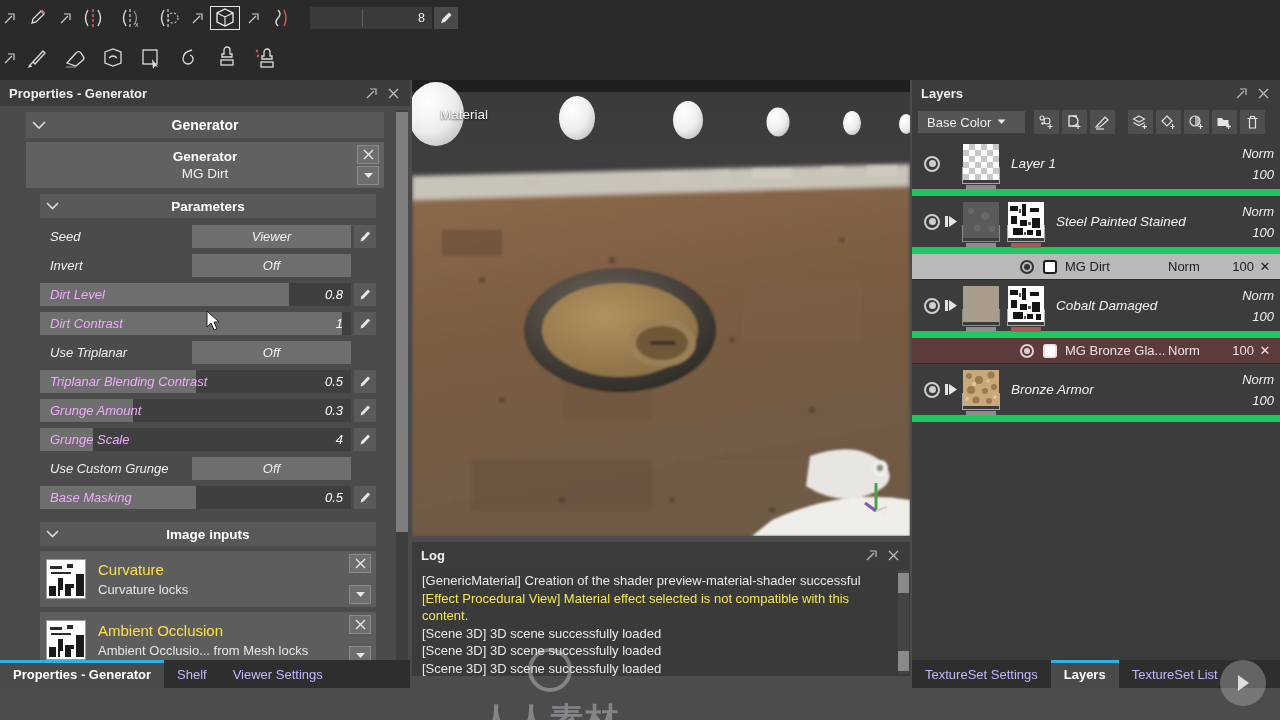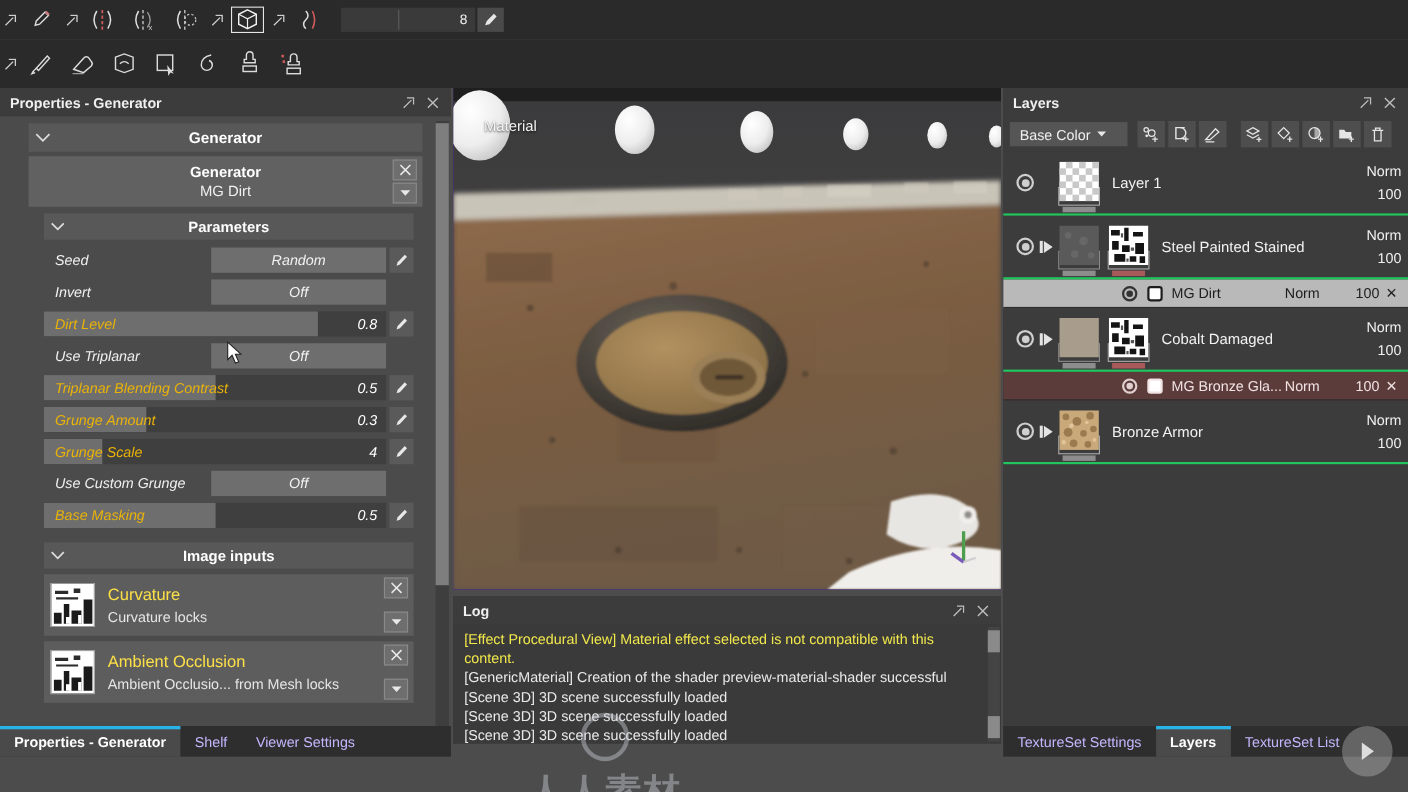--- a/index.html
+++ b/index.html
@@ -82,21 +82,21 @@
     width:152px; font-size:13px; color:#f0f0f0; padding-left:10px; flex:none;
     white-space:nowrap; overflow:hidden;
   }
   .pctl{ flex:1; display:flex; align-items:center; }
 
   .slider{
     position:relative; flex:1; height:23px; background:#3f3f3f; overflow:hidden;
     display:flex; align-items:center;
   }
   .slider .fill{ position:absolute; left:0; top:0; bottom:0; background:#6e6e6e; }
-  .slider .sname{ position:relative; z-index:2; padding-left:10px; font-size:13px; color:#eab308; white-space:nowrap; }
+  .slider .sname{ position:relative; z-index:2; padding-left:10px; font-size:13px; color:#f0abfc; white-space:nowrap; }
   .slider .sval{ position:relative; z-index:2; margin-left:auto; padding-right:8px; font-size:13px; color:#fff; }
 
   .combo{
     flex:1; height:23px; background:#6e6e6e; display:flex; align-items:center;
     justify-content:center; font-size:13px; color:#f2f2f2;
   }
   .pencil{
     width:22px; height:23px; margin-left:3px; background:#5a5a5a;
     display:flex; align-items:center; justify-content:center; flex:none;
   }
@@ -111,21 +111,21 @@
   .imginput .n2{ font-size:13px; color:#e6e6e6; white-space:nowrap; }
 
   .vscroll{
     position:absolute; right:2px; top:4px; width:12px; bottom:4px; background:#3e3e3e;
   }
   .vscroll .thumbbar{ position:absolute; left:0; right:0; top:2px; height:420px; background:#7e7e7e; }
 
   
   .viewport{
     position:absolute; left:412px; top:80px; width:498px; height:456px;
-    background:#4c1d95; overflow:hidden;
+    background:#4d7c0f; overflow:hidden;
   }
   .vp-label{
     position:absolute; left:28px; top:27px; font-size:13.5px; color:#f2f2f2;
     text-shadow:0 1px 2px rgba(0,0,0,.7); z-index:5;
   }
   .vp-gizmo{ position:absolute; right:16px; bottom:16px; z-index:6; }
 
   
   .logpanel{
     position:absolute; left:412px; top:542px; width:498px; height:134px;
@@ -155,21 +155,21 @@
   }
   .lbtn{
     width:25px; height:24px; background:#4e4e4e; display:flex;
     align-items:center; justify-content:center; color:#e4e4e4; flex:none;
   }
   .lgap{ width:7px; flex:none; }
   .layer-list{ flex:1; background:#3c3c3c; overflow:hidden; }
 
   .lrow{
     height:58px; display:flex; align-items:center; padding:0 6px 0 12px;
-    border-bottom:2px solid #22c55e; position:relative;
+    border-bottom:7px solid #22c55e; position:relative;font-style:italic;
   }
   .eye{ width:16px; height:16px; border-radius:50%; border:2px solid #cfcfcf; flex:none;
         display:flex; align-items:center; justify-content:center; }
   .eye i{ width:7px; height:7px; border-radius:50%; background:#cfcfcf; display:block; }
   .tri{ width:22px; display:flex; align-items:center; justify-content:center; flex:none; }
   .lthumbwrap{ position:relative; margin-right:7px; flex:none; }
   .lthumb{ width:36px; height:36px; border:1px solid #aaa; overflow:hidden; }
   .ubar{ position:absolute; left:4px; right:4px; bottom:-7px; height:5px; background:#8d8d8d; }
   .ubar.red{ background:#a85a5a; }
   .lname{ flex:1; font-size:13.5px; color:#f2f2f2; padding-left:4px; white-space:nowrap; overflow:hidden; }
@@ -401,21 +401,21 @@
               </svg>
           </span>
           <span>Parameters</span>
         </div>
 
         <div class="rows" id="param-rows">
             <div class="prow">
               <div class="plabel">Seed</div>
               <div class="pctl">
                 <div class="combo">
-                  <span>Random</span>
+                  <span>Viewer</span>
                 </div>
                 <div class="pencil">
                   <svg width="13" height="13" viewBox="0 0 13 13">
                     <path d="M1.5 11.5 l1 -3.2 L9 1.5 l2 2 L4.5 10.5 z" fill="#e8e8e8"></path>
                   </svg>
                 </div>
               </div>
             </div>
             <div class="prow">
               <div class="plabel">Invert</div>
@@ -425,20 +425,34 @@
                 </div>
                 <div class="pencil" style="background:none"></div>
               </div>
             </div>
             <div class="prow">
               <div class="pctl">
                 <div class="slider">
                   <div class="fill" style="width:80%"></div>
                   <span class="sname">Dirt Level</span>
                   <span class="sval">0.8</span>
+                </div>
+                <div class="pencil">
+                  <svg width="13" height="13" viewBox="0 0 13 13">
+                    <path d="M1.5 11.5 l1 -3.2 L9 1.5 l2 2 L4.5 10.5 z" fill="#e8e8e8"></path>
+                  </svg>
+                </div>
+              </div>
+            </div>
+            <div class="prow">
+              <div class="pctl">
+                <div class="slider">
+                  <div class="fill" style="width:97%"></div>
+                  <span class="sname">Dirt Contrast</span>
+                  <span class="sval">1</span>
                 </div>
                 <div class="pencil">
                   <svg width="13" height="13" viewBox="0 0 13 13">
                     <path d="M1.5 11.5 l1 -3.2 L9 1.5 l2 2 L4.5 10.5 z" fill="#e8e8e8"></path>
                   </svg>
                 </div>
               </div>
             </div>
             <div class="prow">
               <div class="plabel">Use Triplanar</div>
@@ -694,22 +708,22 @@
           </svg>
       </span>
       <span class="hicon">
         <svg width="11" height="11" viewBox="0 0 11 11">
             <path d="M1 1 L10 10 M10 1 L1 10" stroke="#bdbdbd" stroke-width="1.3"></path>
           </svg>
       </span>
     </div>
     <div class="log-body">
       <div id="log-lines">
+          <div class="log-line">[GenericMaterial] Creation of the shader preview-material-shader successful</div>
           <div class="log-line warn">[Effect Procedural View] Material effect selected is not compatible with this content.</div>
-          <div class="log-line">[GenericMaterial] Creation of the shader preview-material-shader successful</div>
           <div class="log-line">[Scene 3D] 3D scene successfully loaded</div>
           <div class="log-line">[Scene 3D] 3D scene successfully loaded</div>
           <div class="log-line">[Scene 3D] 3D scene successfully loaded</div>
         </div>
       <div class="log-scroll">
         <div class="lt"></div>
         <div class="lb"></div>
       </div>
     </div>
   </div>

